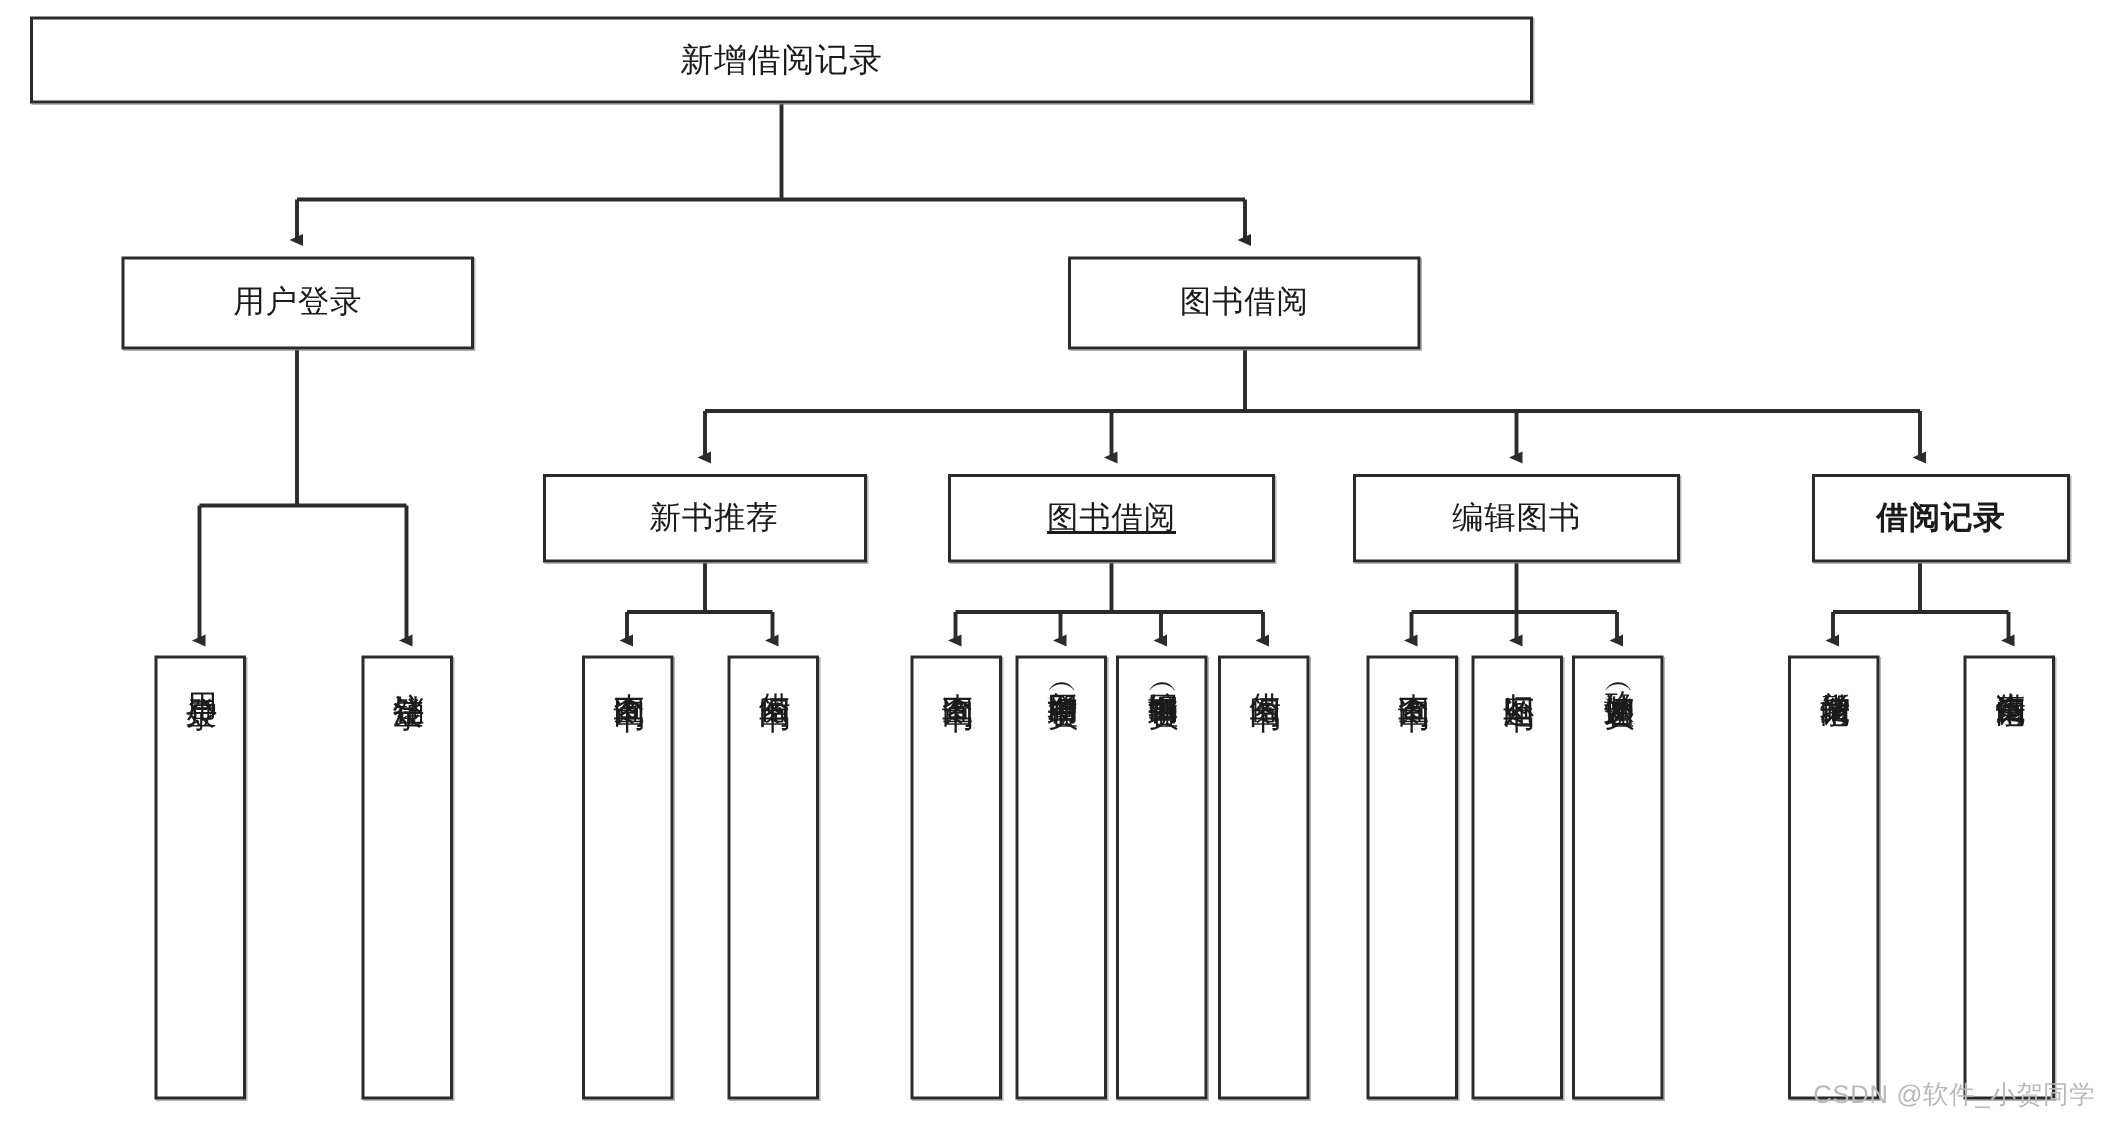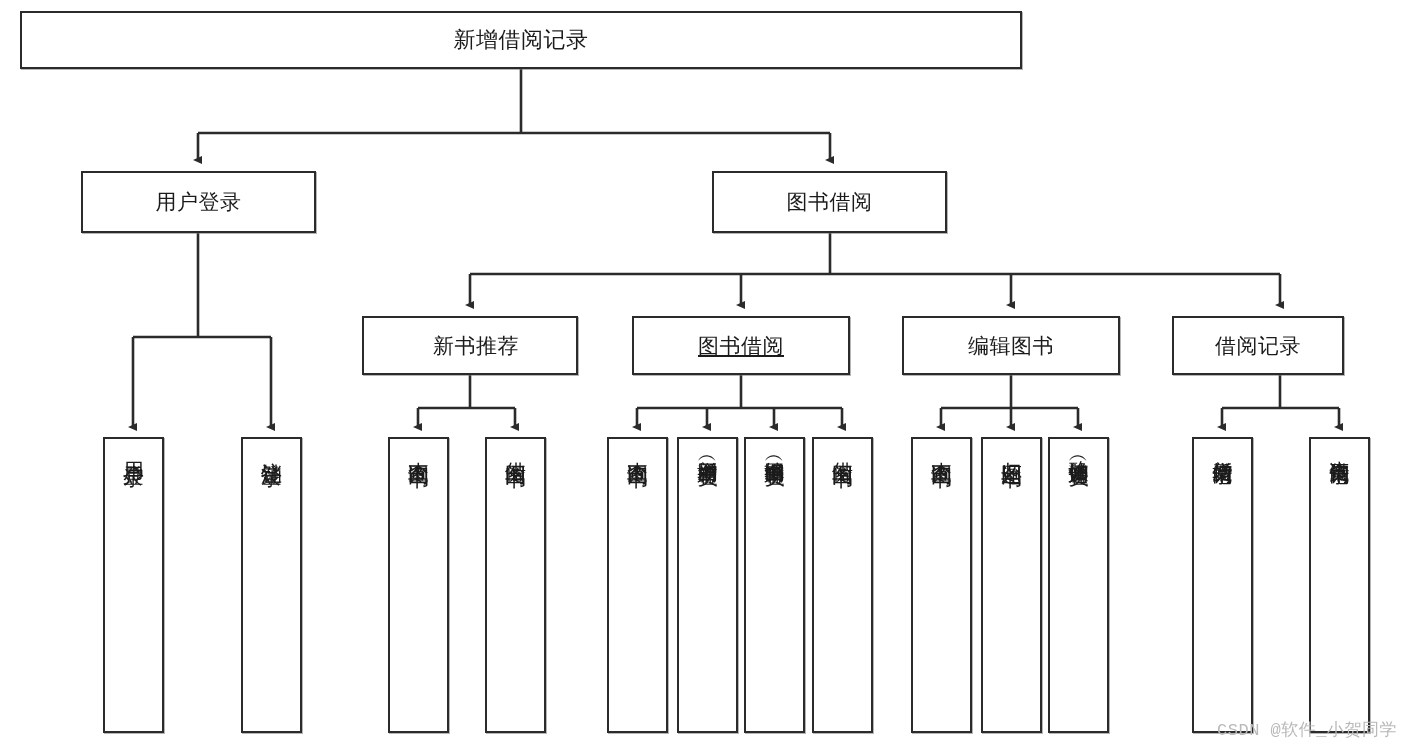--- a/index.html
+++ b/index.html
@@ -65,21 +65,21 @@
     font-size: 20px;
     letter-spacing: 1px;
   }
   .node.root .node-label { font-size: 22px; }
   .watermark {
     position: absolute;
     right: 8px;
     bottom: 6px;
     font-size: 17px;
     color: #b9b9b9;
-    font-family: Liberation Mono, monospace;
+    font-family: Liberation Sans, sans-serif;
     white-space: nowrap;
     letter-spacing: 0.5px;
     text-align: right;
   }
 </style>
 </head>
 <body>
 
 <div id="diagram-root">
 
@@ -146,21 +146,21 @@
 
   <div class="node horizontal" style="left:362px; top:316px; width:216px; height:59px;padding-left:12px;">
     <span class="node-label">新书推荐</span>
   </div>
   <div class="node horizontal" style="left:632px; top:316px; width:218px; height:59px;text-decoration:underline;">
     <span class="node-label">图书借阅</span>
   </div>
   <div class="node horizontal" style="left:902px; top:316px; width:218px; height:59px;">
     <span class="node-label">编辑图书</span>
   </div>
-  <div class="node horizontal" style="left:1172px; top:316px; width:172px; height:59px;">
+  <div class="node horizontal" style="left:1208px; top:316px; width:172px; height:59px;font-weight:bold;">
     <span class="node-label">借阅记录</span>
   </div>
 
   <div class="node vertical" style="left:103px; top:437px; width:61px; height:296px;">
     <span class="node-label">用户登录</span>
   </div>
   <div class="node vertical" style="left:241px; top:437px; width:61px; height:296px;">
     <span class="node-label">注销登录</span>
   </div>
 

